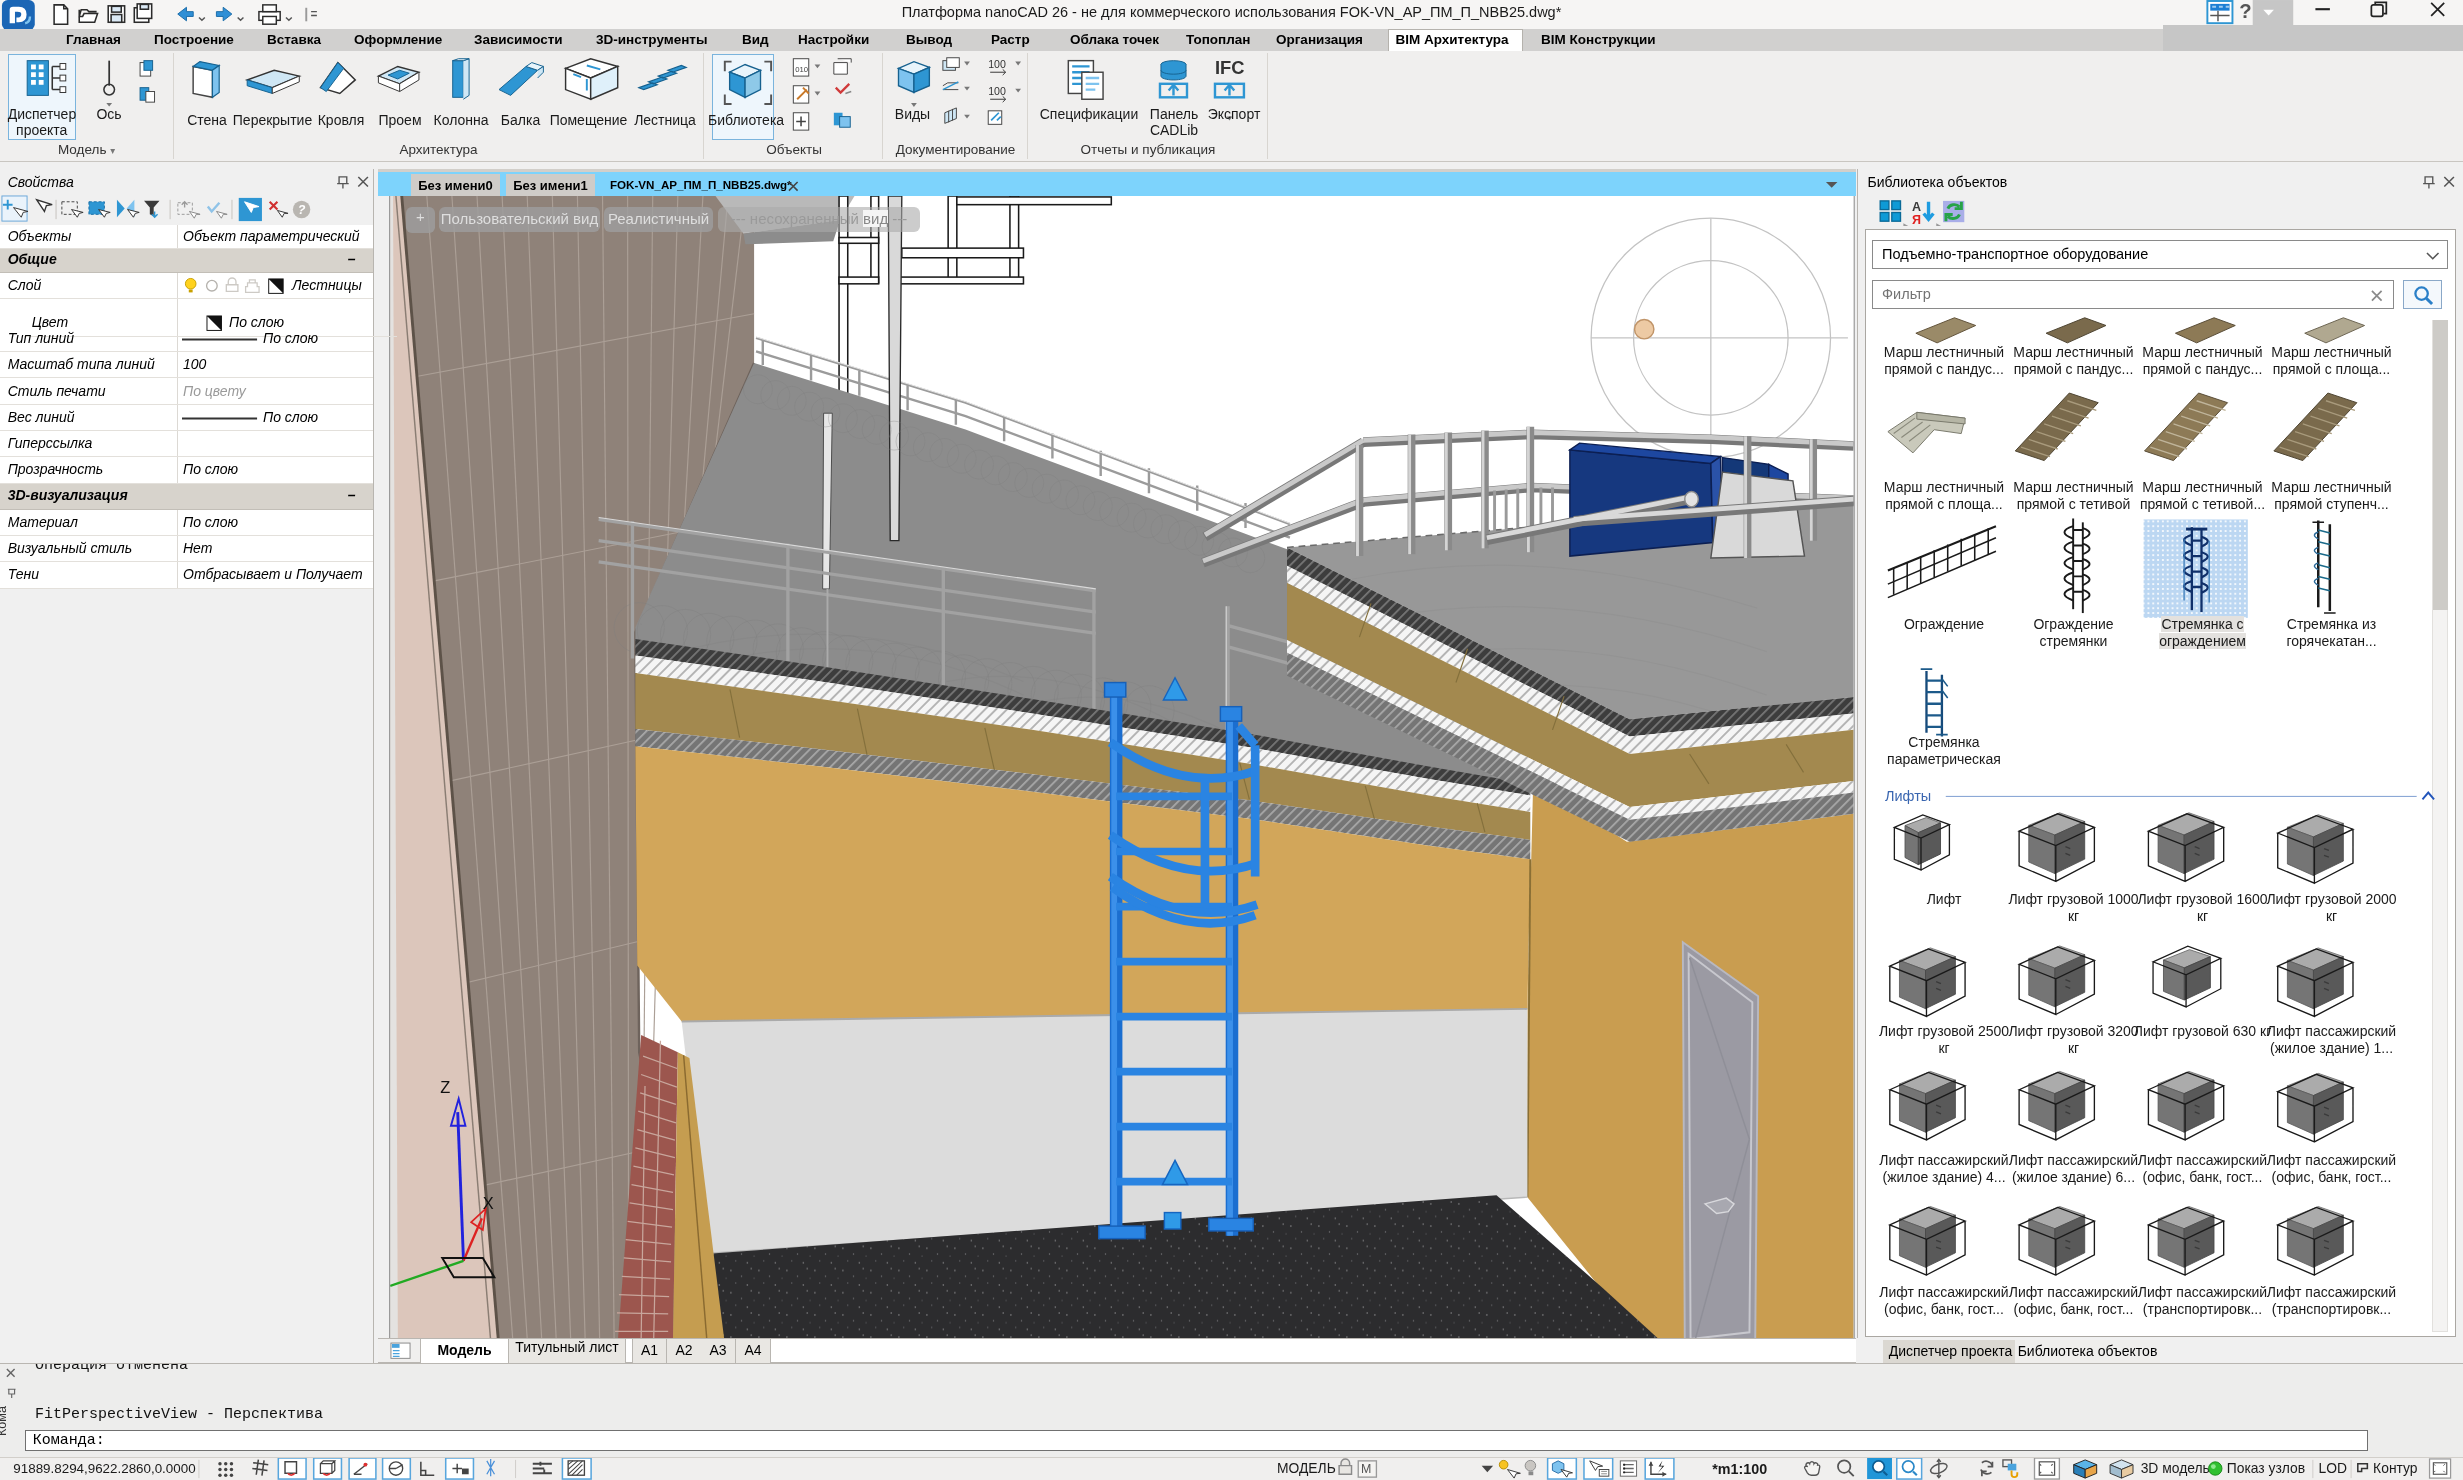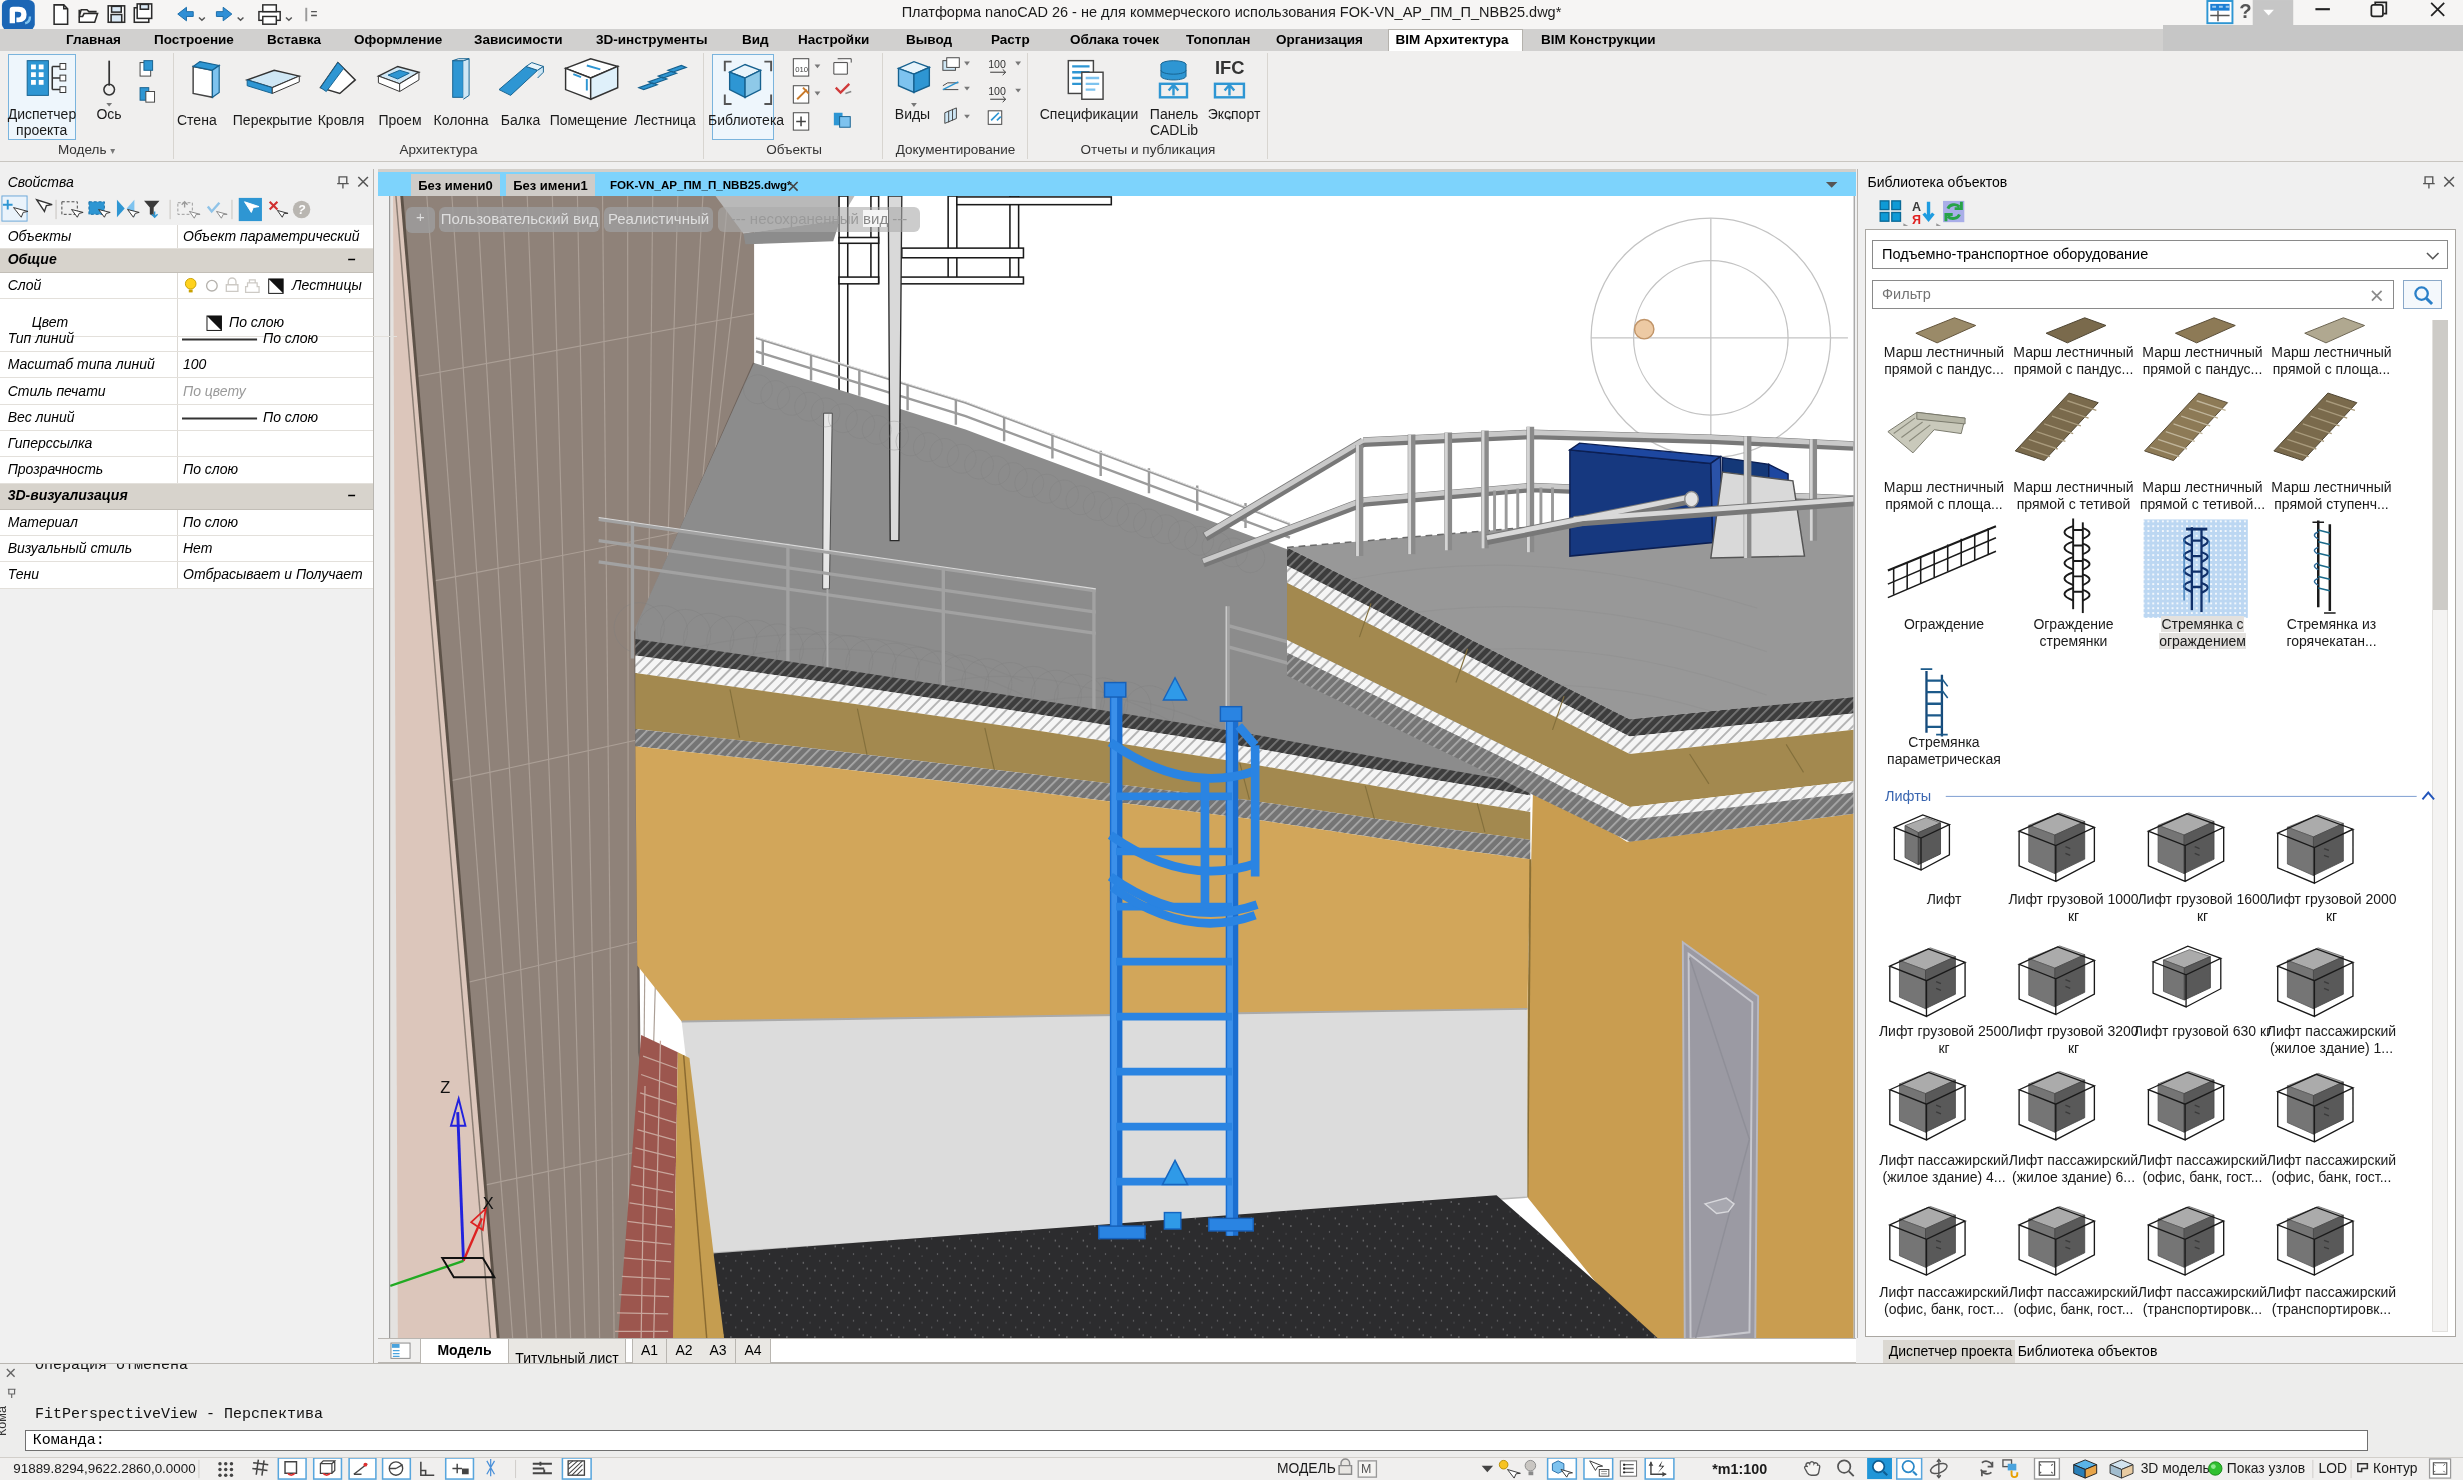--- a/index.html
+++ b/index.html
@@ -248,21 +248,21 @@
     <g transform="translate(1255,8)">
       <text x="4" y="16" font-size="19" fill="#333" font-weight="bold" letter-spacing="0">IFC</text>
       <rect x="4" y="26" width="30" height="14" fill="none" stroke="#2e96d3" stroke-width="2.5"></rect>
       <path d="M19 38 v-10 m-5 5 l5 -6 5 6" stroke="#2e96d3" stroke-width="2.5" fill="none"></path>
       <path d="M16 60 l3 4 3 -4" fill="#777"></path>
     </g>
   </svg>
   <div style="position:absolute;left:0;top:0;width:1274px;height:110px;font-size:14px;color:#1a1a1a;">
     <div class="abs" style="left:7.7px;top:55px;width:68px;text-align:center;line-height:16.4px;">Диспетчер<br>проекта</div>
     <div class="abs" style="left:85px;top:55px;width:48px;text-align:center;">Ось</div>
-    <div class="abs" style="left:177px;top:61px;width:60px;">Стена</div>
+    <div class="abs" style="left:177px;top:61px;width:60px;text-align:center;">Стена</div>
     <div class="abs" style="left:230px;top:61px;width:85px;text-align:center;">Перекрытие</div>
     <div class="abs" style="left:315px;top:61px;width:52px;text-align:center;">Кровля</div>
     <div class="abs" style="left:370px;top:61px;width:60px;text-align:center;">Проем</div>
     <div class="abs" style="left:425px;top:61px;width:72px;text-align:center;">Колонна</div>
     <div class="abs" style="left:494px;top:61px;width:53px;text-align:center;">Балка</div>
     <div class="abs" style="left:547px;top:61px;width:83px;text-align:center;">Помещение</div>
     <div class="abs" style="left:630px;top:61px;width:70px;text-align:center;">Лестница</div>
     <div class="abs" style="left:708px;top:61px;width:70px;text-align:center;">Библиотека</div>
     <div class="abs" style="left:886px;top:55px;width:53px;text-align:center;">Виды</div>
     <div class="abs" style="left:1035px;top:55px;width:108px;text-align:center;">Спецификации</div>
@@ -917,21 +917,21 @@
 </div>
 
 <div class="abs" id="laytabs" style="left:378px;top:1338px;width:1478px;height:25px;background:#ffffff;border-top:1px solid #b9b6b1;border-bottom:1px solid #b9b6b1;box-sizing:border-box;font-size:14px;">
   <div class="abs" style="left:0;top:0;width:42px;height:23px;background:#f0efee;"></div>
   <svg class="abs" style="left:11.6px;top:2.9px" width="21" height="17.4" viewBox="0 0 22 18">
     <rect x="1" y="1" width="20" height="16" fill="#fff" stroke="#888"></rect>
     <rect x="2" y="2" width="8" height="4" fill="#4aa3dd"></rect>
       <path d="M3 9 h7 M3 12 h7 M3 15 h7" stroke="#4aa3dd" stroke-width="1.4"></path>
   </svg>
   <div class="abs" style="left:42px;top:0;width:89px;height:24px;background:#fff;border-left:1px solid #b9b6b1;border-right:1px solid #b9b6b1;box-sizing:border-box;text-align:center;padding-top:2.9px;font-weight:bold;">Модель</div>
-  <div class="abs" style="left:131px;top:0;width:117px;height:24px;background:#e9e7e3;border-right:1px solid #b9b6b1;box-sizing:border-box;text-align:center;padding-top:11px;">Титульный лист</div>
+  <div class="abs" style="left:131px;top:0;width:117px;height:24px;background:#e9e7e3;border-right:1px solid #b9b6b1;box-sizing:border-box;text-align:center;padding-top:0;">Титульный лист</div>
   <div class="abs" style="left:254px;top:0;width:35px;height:24px;background:#e9e7e3;border-right:1px solid #b9b6b1;border-left:1px solid #b9b6b1;box-sizing:border-box;text-align:center;padding-top:2.9px;">A1</div>
   <div class="abs" style="left:289px;top:0;width:35px;height:24px;background:#e9e7e3;border-right:1px solid #b9b6b1;box-sizing:border-box;text-align:center;padding-top:2.9px;">A2</div>
   <div class="abs" style="left:323px;top:0;width:35px;height:24px;background:#e9e7e3;border-right:1px solid #b9b6b1;box-sizing:border-box;text-align:center;padding-top:2.9px;">A3</div>
   <div class="abs" style="left:358px;top:0;width:35px;height:24px;background:#e9e7e3;border-right:1px solid #b9b6b1;box-sizing:border-box;text-align:center;padding-top:2.9px;">A4</div>
 </div>
 
 <div class="abs" id="cmd" style="left:0;top:1363px;width:2463px;height:94px;background:#ededec;border-top:1px solid #b9b6b1;box-sizing:border-box;overflow:hidden;font-family:'Liberation Mono',monospace;font-size:15px;">
   <div class="abs" style="left:3.9px;top:1.9px;">
       <svg width="15.4" height="58" viewBox="0 0 16 60">
     <path d="M3 3 l8 8 m0 -8 l-8 8" stroke="#666" stroke-width="1.5"></path>

